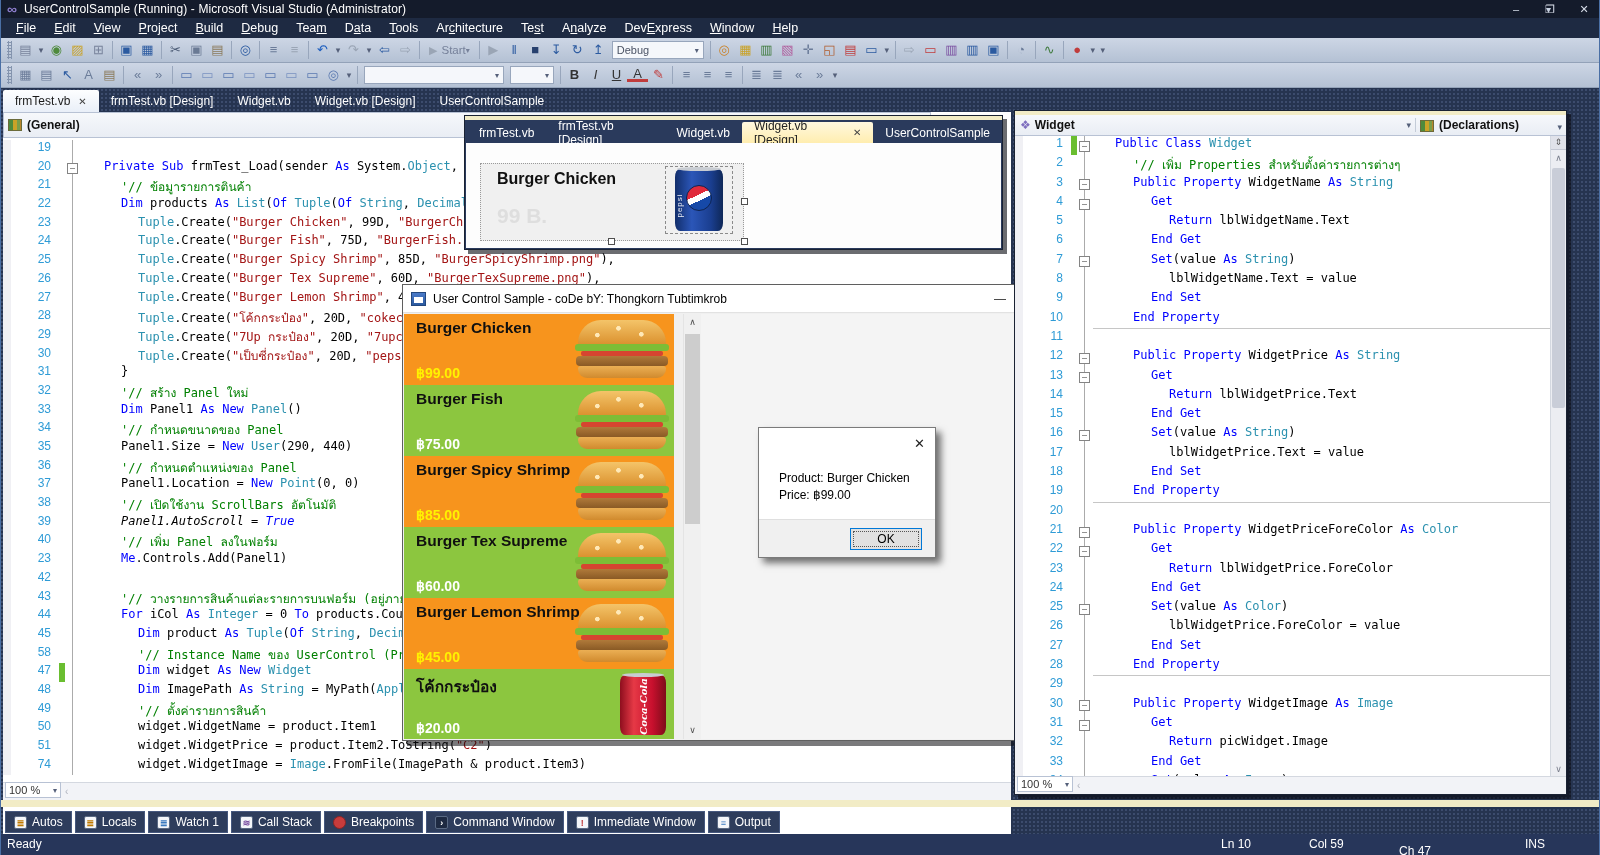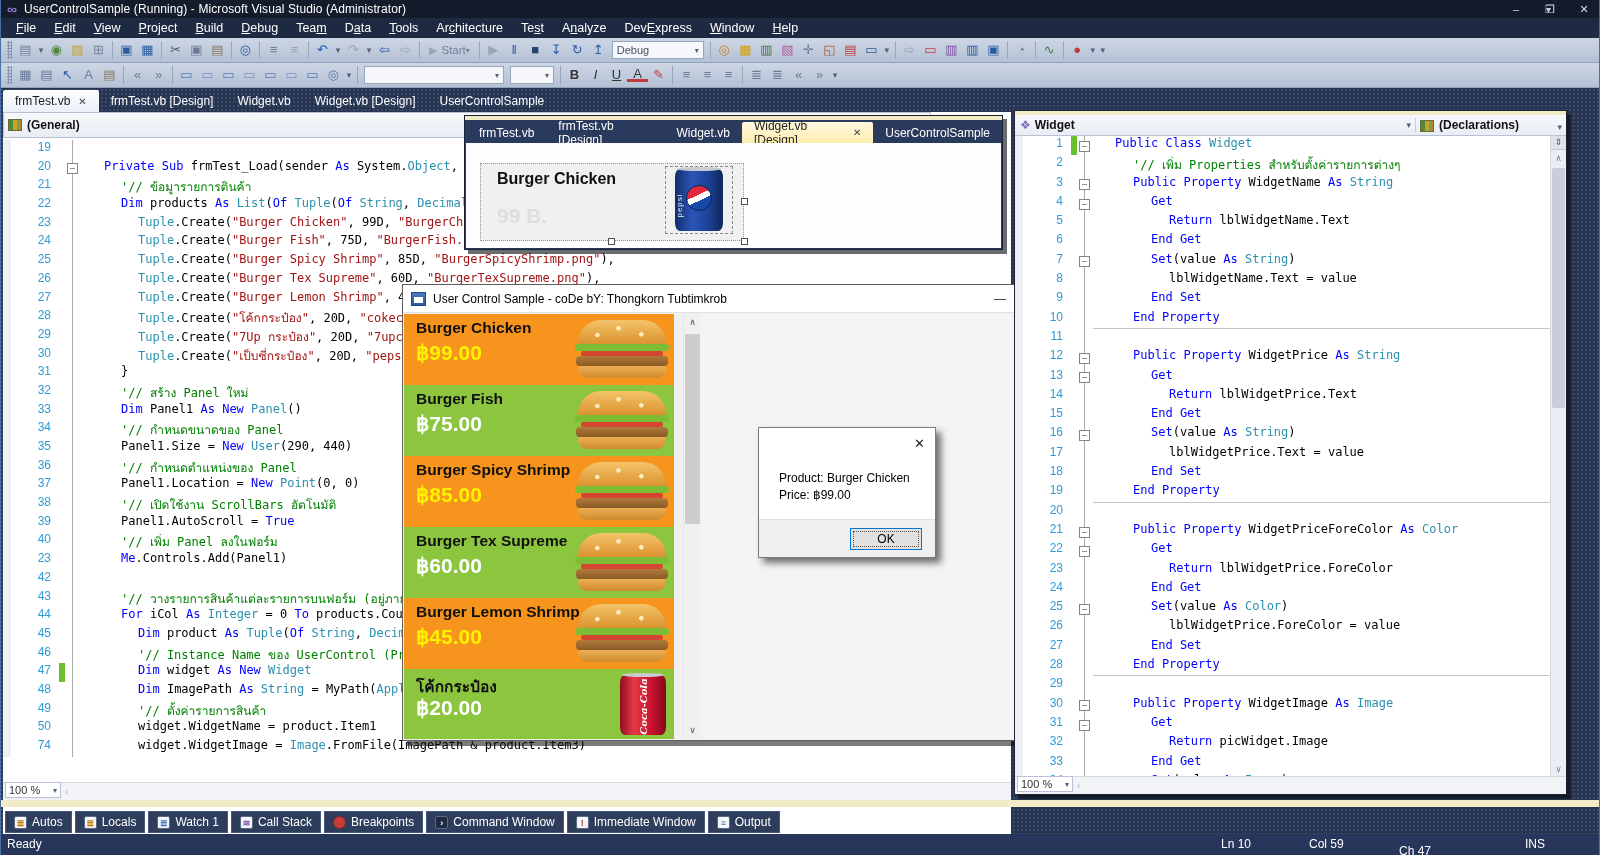--- a/index.html
+++ b/index.html
@@ -135,21 +135,21 @@
   #app-titlebar { height:28px; background:#FFFFFF; display:flex; align-items:center; font-size:12px; color:#000; border-bottom:1px solid #E2E2E2; }
   #app-icon { width:15px; height:14px; margin:0 7px 0 8px; background:linear-gradient(#4A7AC8,#2B5AA0);
     border:1px solid #23487E; position:relative; }
   #app-icon::after { content:""; position:absolute; left:2px; top:4px; right:2px; bottom:2px; background:#fff; }
   #app-buttons { margin-left:auto; display:flex; }
   #app-buttons span { width:34px; text-align:center; color:#333; font-size:12px; }
   #widget-list { position:absolute; left:1px; top:29px; width:270px; bottom:1px; overflow:hidden; }
   .witem { height:71px; position:relative; }
   .witem.orange { background:#F7941D; } .witem.green { background:#8CC63F; }
   .witem .wname { position:absolute; left:12px; top:5px; font-weight:bold; font-size:15.5px; color:#101010; }
-  .witem .wprice { position:absolute; left:12px; bottom:20px; font-weight:bold; font-size:21px; }
+  .witem .wprice { position:absolute; left:12px; bottom:4px; font-weight:bold; font-size:14px; }
   .wprice.yellow { color:#FFF200; } .wprice.white { color:#FFFFFF; }
   .witem .wimg { position:absolute; right:8px; top:6px; }
   #app-scrollbar { position:absolute; left:280px; top:29px; width:17px; bottom:1px; background:#F0F0F0; border-left:1px solid #E4E4E4; }
   #app-scrollbar .sb-up,#app-scrollbar .sb-dn { position:absolute; left:0; width:17px; height:17px; color:#505050;
     font-size:9px; text-align:center; line-height:17px; }
   #app-scrollbar .sb-up { top:0; } #app-scrollbar .sb-dn { bottom:0; }
   #app-scrollbar .sb-thumb { position:absolute; left:1px; width:15px; top:20px; height:190px; background:#CDCDCD; }
   #app-formarea { position:absolute; left:298px; top:29px; right:1px; bottom:1px; background:#F4F4F4; }
 
   
@@ -509,21 +509,21 @@
         <span class="ln">38</span>
         <span class="chg"></span>
         <span class="fold"></span>
         <span class="code" style="padding-left: 40px;"><span class="c-c">'// เปิดใช้งาน ScrollBars อัตโนมัติ</span></span>
       </div>
       <div class="crow">
         <span class="marg"></span>
         <span class="ln">39</span>
         <span class="chg"></span>
         <span class="fold"></span>
-        <span class="code" style="padding-left: 40px;"><span class="c-p">Panel1.AutoScroll = </span><span class="c-k">True</span></span>
+        <span class="code" style="padding-left: 40px; font-style: italic;"><span class="c-p">Panel1.AutoScroll = </span><span class="c-k">True</span></span>
       </div>
       <div class="crow">
         <span class="marg"></span>
         <span class="ln">40</span>
         <span class="chg"></span>
         <span class="fold"></span>
         <span class="code" style="padding-left: 40px;"><span class="c-c">'// เพิ่ม Panel ลงในฟอร์ม</span></span>
       </div>
       <div class="crow">
         <span class="marg"></span>
@@ -555,21 +555,21 @@
       </div>
       <div class="crow">
         <span class="marg"></span>
         <span class="ln">45</span>
         <span class="chg"></span>
         <span class="fold"></span>
         <span class="code" style="padding-left: 57px;"><span class="c-k">Dim</span><span class="c-p"> product </span><span class="c-k">As</span><span class="c-p"> </span><span class="c-t">Tuple</span><span class="c-p">(</span><span class="c-k">Of</span><span class="c-p"> </span><span class="c-t">String</span><span class="c-p">, </span><span class="c-t">Decimal</span><span class="c-p">, </span><span class="c-t">String</span><span class="c-p">) = products(iCol)</span></span>
       </div>
       <div class="crow">
         <span class="marg"></span>
-        <span class="ln">46</span>
+        <span class="ln">58</span>
         <span class="chg"></span>
         <span class="fold"></span>
         <span class="code" style="padding-left: 57px;"><span class="c-c">'// Instance Name ของ UserControl (Product)</span></span>
       </div>
       <div class="crow">
         <span class="marg"></span>
         <span class="ln">47</span>
         <span class="chg on"></span>
         <span class="fold"></span>
         <span class="code" style="padding-left: 57px;"><span class="c-k">Dim</span><span class="c-p"> widget </span><span class="c-k">As</span><span class="c-p"> </span><span class="c-k">New</span><span class="c-p"> </span><span class="c-t">Widget</span></span>
@@ -587,20 +587,27 @@
         <span class="chg"></span>
         <span class="fold"></span>
         <span class="code" style="padding-left: 57px;"><span class="c-c">'// ตั้งค่ารายการสินค้า</span></span>
       </div>
       <div class="crow">
         <span class="marg"></span>
         <span class="ln">50</span>
         <span class="chg"></span>
         <span class="fold"></span>
         <span class="code" style="padding-left: 57px;"><span class="c-p">widget.WidgetName = product.Item1</span></span>
+      </div>
+      <div class="crow">
+        <span class="marg"></span>
+        <span class="ln">51</span>
+        <span class="chg"></span>
+        <span class="fold"></span>
+        <span class="code" style="padding-left: 57px;"><span class="c-p">widget.WidgetPrice = product.Item2.ToString(</span><span class="c-s">"C2"</span><span class="c-p">)</span></span>
       </div>
       <div class="crow">
         <span class="marg"></span>
         <span class="ln">74</span>
         <span class="chg"></span>
         <span class="fold"></span>
         <span class="code" style="padding-left: 57px;"><span class="c-p">widget.WidgetImage = </span><span class="c-t">Image</span><span class="c-p">.FromFile(ImagePath &amp; product.Item3)</span></span>
       </div>
     </div>
   <div class="hscrollrow" style="height:18px;">

